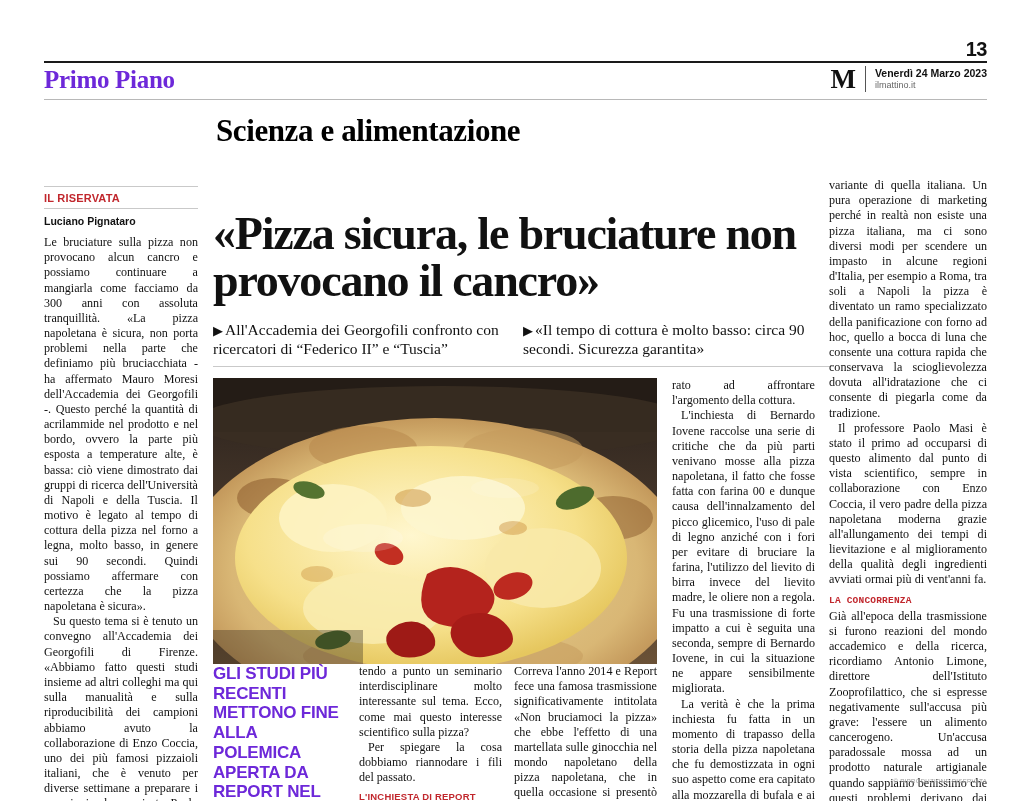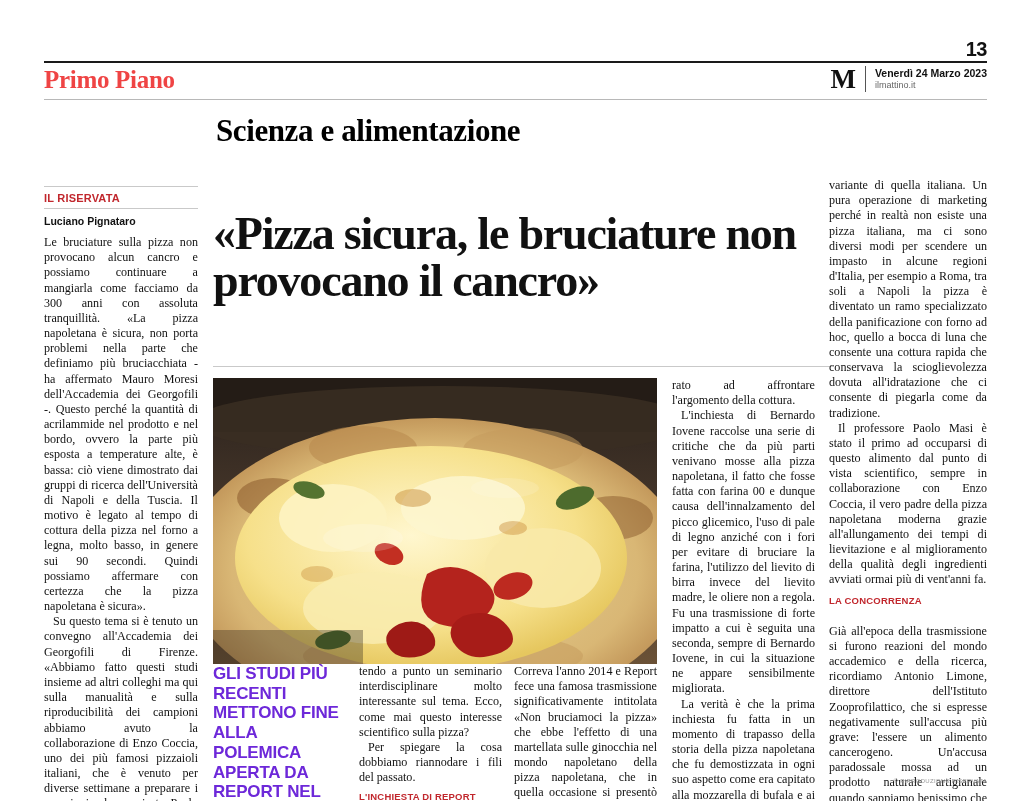--- a/index.html
+++ b/index.html
@@ -41,21 +41,21 @@
     height: 2px;
     background: #1a1a1a;
   }
   .section-title {
     position: absolute;
     left: 44px;
     top: 66px;
     font-family: "Liberation Serif", serif;
     font-weight: bold;
     font-size: 25px;
-    color: #ef4444;
+    color: #6d28d9;
     letter-spacing: -0.3px;
   }
   .masthead-right {
     position: absolute;
     right: 44px;
     top: 66px;
     display: flex;
     align-items: center;
     gap: 9px;
   }
@@ -249,26 +249,26 @@
     width: 143px;
   }
   
   .col4 {
     position: absolute;
     left: 829px;
     top: 178px;
     width: 158px;
   }
   .col4-sub {
-    font-family: Liberation Sans, sans-serif;
+    font-family: Liberation Mono, monospace;
     font-weight: bold;
     font-size: 9.5px;
     color: #c1272d;
     letter-spacing: 0.2px;
-    margin: 7px 0 18px 0;
+    margin: 7px 0 3px 0;
   }
   .copyright {
     position: absolute;
     right: 44px;
     top: 778px;
     font-family: "Liberation Sans", sans-serif;
     font-size: 6px;
     color: #999;
     letter-spacing: 0.3px;
   }
@@ -287,20 +287,28 @@
     <div class="masthead-meta">
       <div class="masthead-date">Venerdì 24 Marzo 2023</div>
       <div class="masthead-site">ilmattino.it</div>
     </div>
   </div>
   <div class="head-rule"></div>
 
   <div class="kicker">Scienza e alimentazione</div>
   <h1 class="headline">«Pizza sicura, le bruciature non provocano il cancro»</h1>
 
+  <div class="summary">
+    <div class="summary-col">
+      <span class="arrow">▶</span><span>All'Accademia dei Georgofili confronto con ricercatori di “Federico II” e “Tuscia”</span>
+    </div>
+    <div class="summary-col">
+      <span class="arrow">▶</span><span>«Il tempo di cottura è molto basso: circa 90 secondi. Sicurezza garantita»</span>
+    </div>
+  </div>
   <div class="sum-rule"></div>
 
   <div class="left-col">
     <div class="left-rule-top"></div>
     <div class="convegno">IL RISERVATA</div>
     <div class="convegno-rule"></div>
     <div class="byline">Luciano Pignataro</div>
     <div class="body-text">
       <p class="first">Le bruciature sulla pizza non provocano alcun cancro e possiamo continuare a mangiarla come facciamo da 300 anni con assoluta tranquillità. «La pizza napoletana è sicura, non porta problemi nella parte che definiamo più bruciacchiata - ha affermato Mauro Moresi dell'Accademia dei Georgofili -. Questo perché la quantità di acrilammide nel prodotto e nel bordo, ovvero la parte più esposta a temperature alte, è bassa: ciò viene dimostrato dai gruppi di ricerca dell'Università di Napoli e della Tuscia. Il motivo è legato al tempo di cottura della pizza nel forno a legna, molto basso, in genere sui 90 secondi. Quindi possiamo affermare con certezza che la pizza napoletana è sicura».</p>
       <p>Su questo tema si è tenuto un convegno all'Accademia dei Georgofili di Firenze. «Abbiamo fatto questi studi insieme ad altri colleghi ma qui sulla manualità e sulla riproducibilità dei campioni abbiamo avuto la collaborazione di Enzo Coccia, uno dei più famosi pizzaioli italiani, che è venuto per diverse settimane a preparare i campioni - ha precisato Paolo Masi, Ordinario del Dipartimento di Agraria dell'Università di Napoli Federico II -. Gli studi dimostrano che la quantità di pizza che si brucia è inferiore al 3% sulla quantità di peso e non per unità di superficie. Quindi possiamo mangiare tranquillamente la pizza».</p>

